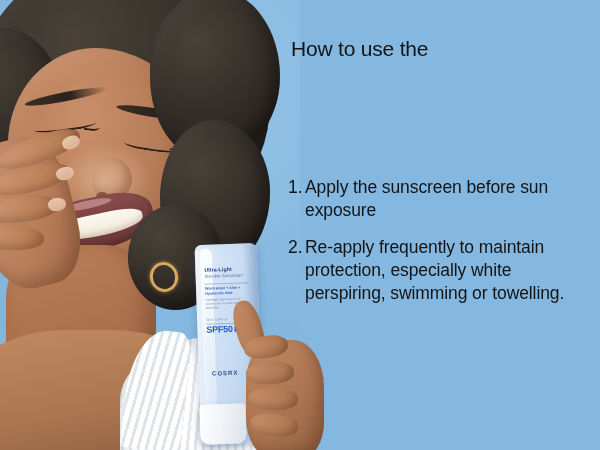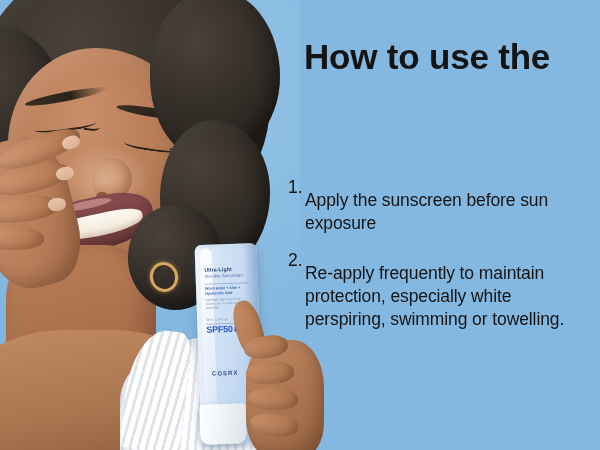--- a/index.html
+++ b/index.html
@@ -144,28 +144,28 @@
   .t-desc{top:54px;font-size:2.6px;color:#6b86ad;width:44px;line-height:1.5;}
   .t-vol{top:74px;font-size:2.8px;color:#6b86ad;}
   .t-spf{position:absolute;left:9px;top:80px;display:flex;align-items:center;gap:2px;}
   .t-spf .spf{font-size:9px;font-weight:700;color:#2b58c4;letter-spacing:-.3px;}
   .t-spf .pa{background:#2b58c4;color:#fff;font-size:3.6px;font-weight:700;padding:1px 3px;border-radius:1px;}
   .t-brand{position:absolute;left:13px;top:126px;font-size:6px;font-weight:700;color:#2c4f8e;letter-spacing:1px;}
   .t-rule{position:absolute;left:9px;width:44px;height:.5px;background:rgba(90,130,180,.45);}
 
   
   .panel{position:absolute;left:288px;top:0;width:312px;height:450px;}
-  .h1{position:absolute;left:16px;top:37px;font-size:35px;font-weight:700;color:#141414;
+  .h1{position:absolute;left:3px;top:37px;font-size:21px;font-weight:400;color:#141414;
     letter-spacing:-.2px;white-space:nowrap;}
   .h2{position:absolute;left:0;top:88px;width:272px;font-size:22.5px;font-weight:700;color:#ffffff;
     line-height:1.22;letter-spacing:-.1px;}
   .steps{position:absolute;left:0;top:176px;width:300px;}
   .step{display:flex;margin-bottom:13px;}
   .step-num{width:17px;flex:0 0 17px;font-size:17.5px;color:#141414;line-height:1.33;}
-  .step-txt{font-size:17.5px;color:#141414;line-height:1.33;letter-spacing:-.1px;margin-top:13px;}
+  .step-txt{font-size:17.5px;color:#141414;line-height:1.33;letter-spacing:-.1px;}
 </style>
 </head>
 <body>
 
 <div class="stage">
 
   <div class="photo">
     <div class="photo-bg"></div>
 
     <div class="hair hair-main"></div>

